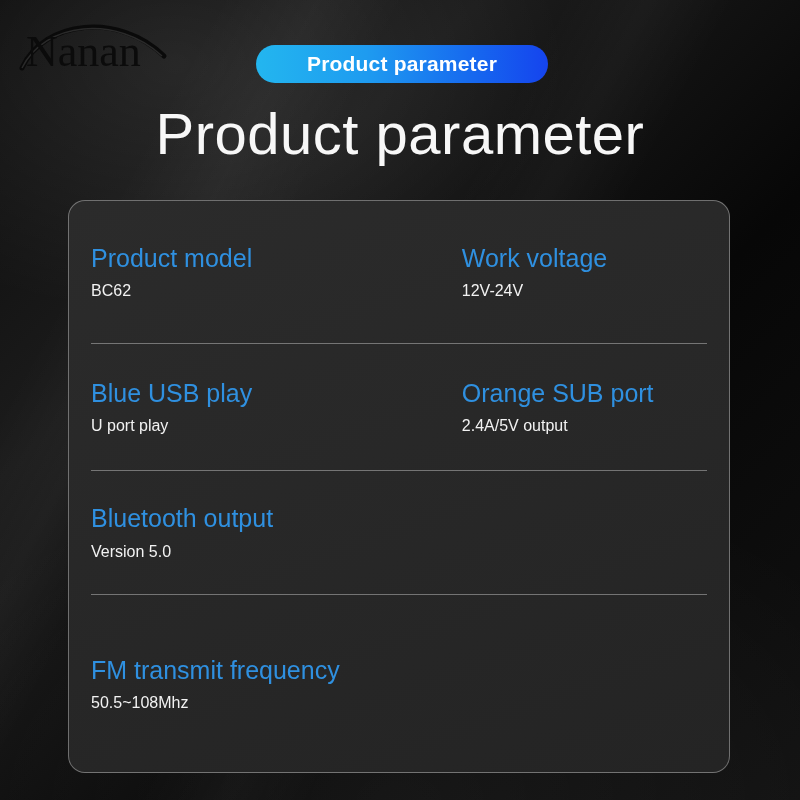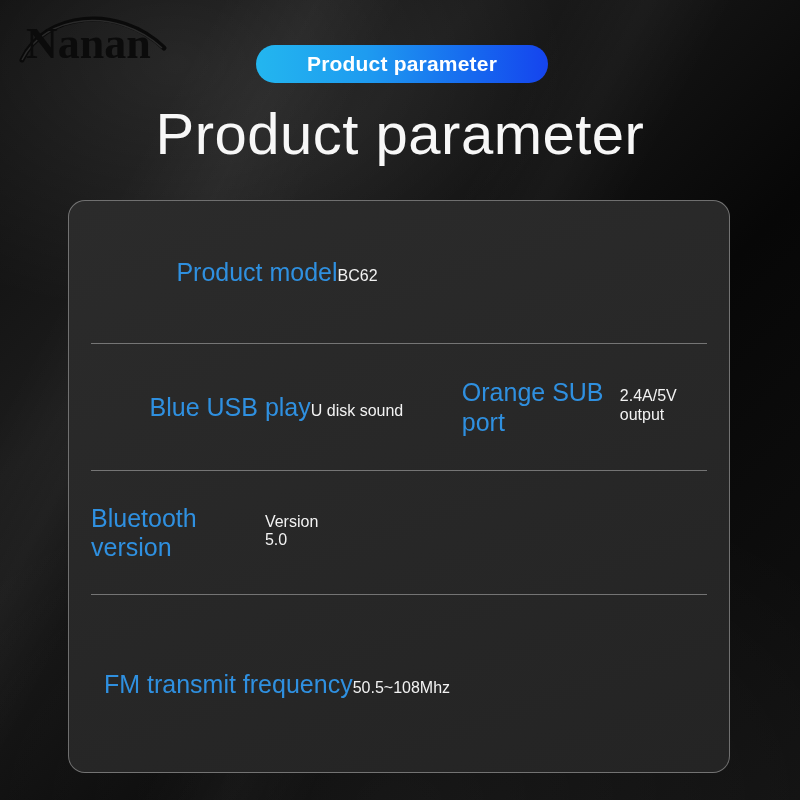--- a/index.html
+++ b/index.html
@@ -27,24 +27,23 @@
         rgba(255,255,255,0.000) 100%),
       radial-gradient(ellipse 70% 45% at 22% 8%, rgba(255,255,255,0.085) 0%, rgba(255,255,255,0.0) 70%),
       radial-gradient(ellipse 95% 60% at 50% 100%, rgba(255,255,255,0.05) 0%, rgba(255,255,255,0.0) 72%),
       linear-gradient(135deg, #0b0b0b 0%, #1c1c1c 30%, #070707 62%, #111111 100%);
   }
 
   
   .logo {
     position: absolute;
     left: 14px;
-    top: 8px;
+    top: 16px;
     width: 170px;
     height: 66px;
-    font-weight: bold;
   }
   .logo svg { display: block; }
 
   
   .badge {
     position: absolute;
     left: 256px;
     top: 45px;
     width: 292px;
     height: 38px;
@@ -102,21 +101,21 @@
     left: 22px;
     right: 22px;
     bottom: 0;
     height: 1px;
     background: rgba(224,224,224,0.42);
   }
 
   .cell {
     box-sizing: border-box;
     display: flex;
-    flex-direction: row;
+    flex-direction: column;
     justify-content: center;
   }
   .cell.left  { width: 372px; }
   .cell.right { width: 246px; }
 
   .label {
     color: #2f90e0;
     font-size: 25px;
     line-height: 1.18;
     font-weight: normal;
@@ -159,38 +158,42 @@
 
   <div class="title">Product parameter</div>
 
   <div class="card">
 
     <div class="row row-1">
       <div class="cell left">
         <div class="label">Product model</div>
         <div class="value">BC62</div>
       </div>
+      <div class="cell right">
+        <div class="label">Work voltage</div>
+        <div class="value">12V-24V</div>
+      </div>
       <div class="divider"></div>
     </div>
 
     <div class="row row-2">
       <div class="cell left">
         <div class="label">Blue USB play</div>
-        <div class="value">U disk sound</div>
+        <div class="value">U port play</div>
       </div>
       <div class="cell right">
         <div class="label">Orange SUB port</div>
         <div class="value">2.4A/5V output</div>
       </div>
       <div class="divider"></div>
     </div>
 
     <div class="row row-3">
       <div class="cell right">
-        <div class="label">Bluetooth version</div>
+        <div class="label">Bluetooth output</div>
         <div class="value">Version 5.0</div>
       </div>
       <div class="divider"></div>
     </div>
 
     <div class="row row-4">
       <div class="cell left">
         <div class="label">FM transmit frequency</div>
         <div class="value">50.5~108Mhz</div>
       </div>

